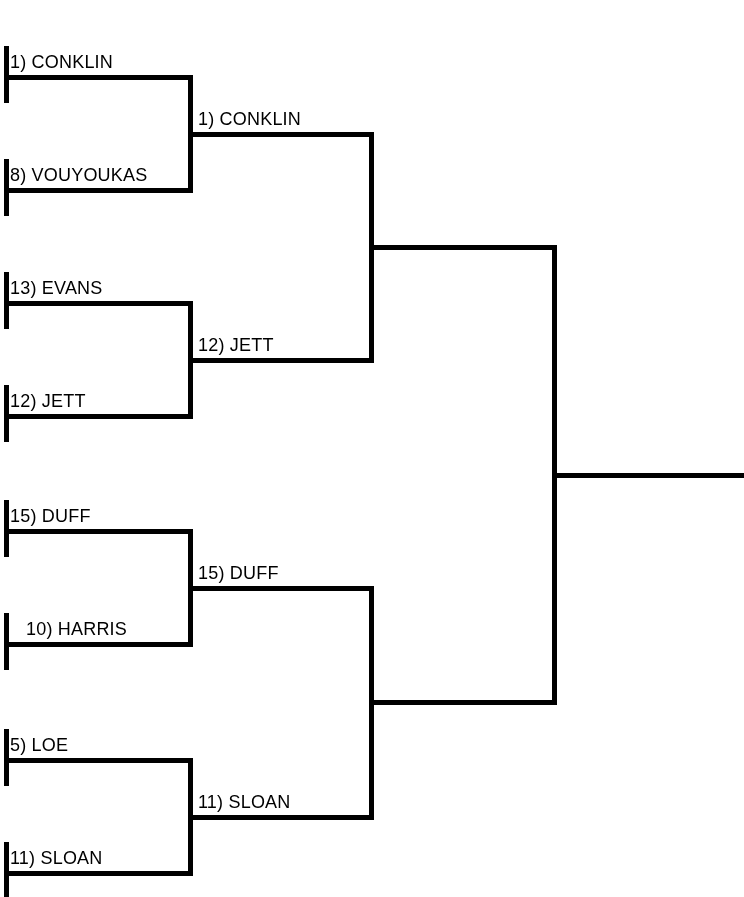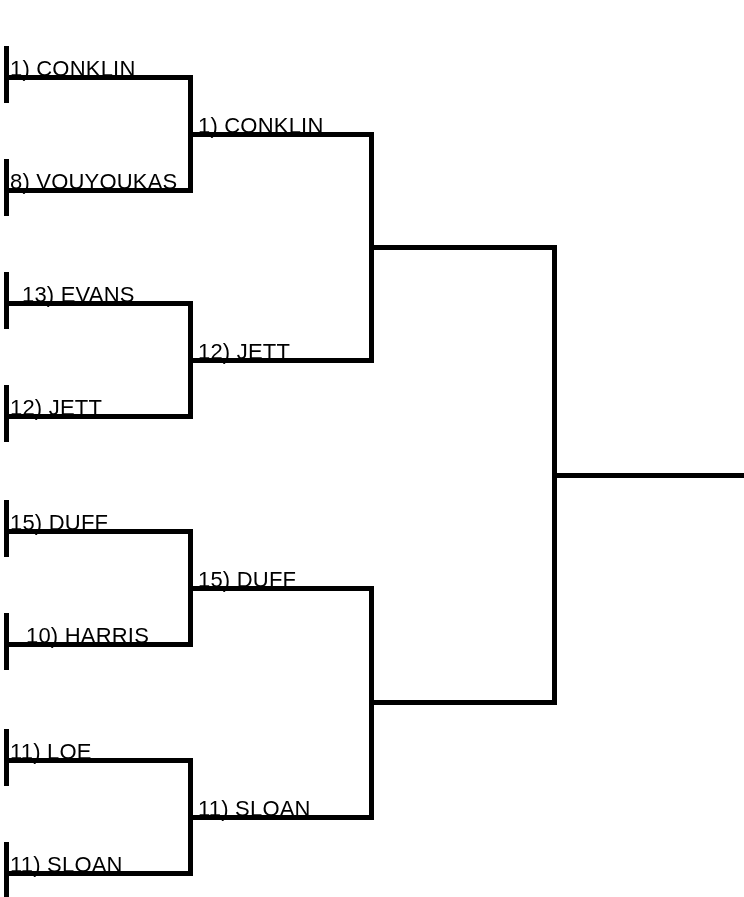--- a/index.html
+++ b/index.html
@@ -16,60 +16,59 @@
     font-family: "Liberation Sans", sans-serif;
   }
   .hl, .vl {
     position: absolute;
     background: var(--line-color, #000000);
   }
   .hl { height: 5px; }
   .vl { width: 5px; }
   .lbl {
     position: absolute;
-    font-size: 22px;
+    font-size: 18px;
     line-height: 21px;
     color: var(--text-color, #000000);
     white-space: nowrap;
     letter-spacing: 0.2px;
-    margin-top: 6px;
   }
 </style>
 </head>
 <body style="--line-color: #000000; --text-color: #000000; --bg-color: #ffffff;">
 
 <div class="bracket-canvas">
 
   <div class="vl" style="left:4px; top:46px; height:57px;"></div>
   <div class="hl" style="left:4px; top:75px; width:188px;"></div>
   <div class="lbl" style="left:10px; top:52px;">1) CONKLIN</div>
 
   <div class="vl" style="left:4px; top:159px; height:57px;"></div>
   <div class="hl" style="left:4px; top:188px; width:188px;"></div>
   <div class="lbl" style="left:10px; top:165px;">8) VOUYOUKAS</div>
 
   <div class="vl" style="left:4px; top:272px; height:57px;"></div>
   <div class="hl" style="left:4px; top:301px; width:188px;"></div>
-  <div class="lbl" style="left:10px; top:278px;padding-left:12px;">13) EVANS</div>
+  <div class="lbl" style="left:10px; top:278px;">13) EVANS</div>
 
   <div class="vl" style="left:4px; top:385px; height:57px;"></div>
   <div class="hl" style="left:4px; top:414px; width:188px;"></div>
   <div class="lbl" style="left:10px; top:391px;">12) JETT</div>
 
   <div class="vl" style="left:4px; top:500px; height:57px;"></div>
   <div class="hl" style="left:4px; top:529px; width:188px;"></div>
   <div class="lbl" style="left:10px; top:506px;">15) DUFF</div>
 
   <div class="vl" style="left:4px; top:613px; height:57px;"></div>
   <div class="hl" style="left:4px; top:642px; width:188px;"></div>
   <div class="lbl" style="left:26px; top:619px;">10) HARRIS</div>
 
   <div class="vl" style="left:4px; top:729px; height:57px;"></div>
   <div class="hl" style="left:4px; top:758px; width:188px;"></div>
-  <div class="lbl" style="left:10px; top:735px;">11) LOE</div>
+  <div class="lbl" style="left:10px; top:735px;">5) LOE</div>
 
   <div class="vl" style="left:4px; top:842px; height:57px;"></div>
   <div class="hl" style="left:4px; top:871px; width:188px;"></div>
   <div class="lbl" style="left:10px; top:848px;">11) SLOAN</div>
 
   <div class="vl" style="left:188px; top:75px;  height:118px;"></div>
   <div class="vl" style="left:188px; top:301px; height:118px;"></div>
   <div class="vl" style="left:188px; top:529px; height:118px;"></div>
   <div class="vl" style="left:188px; top:758px; height:118px;"></div>
 

